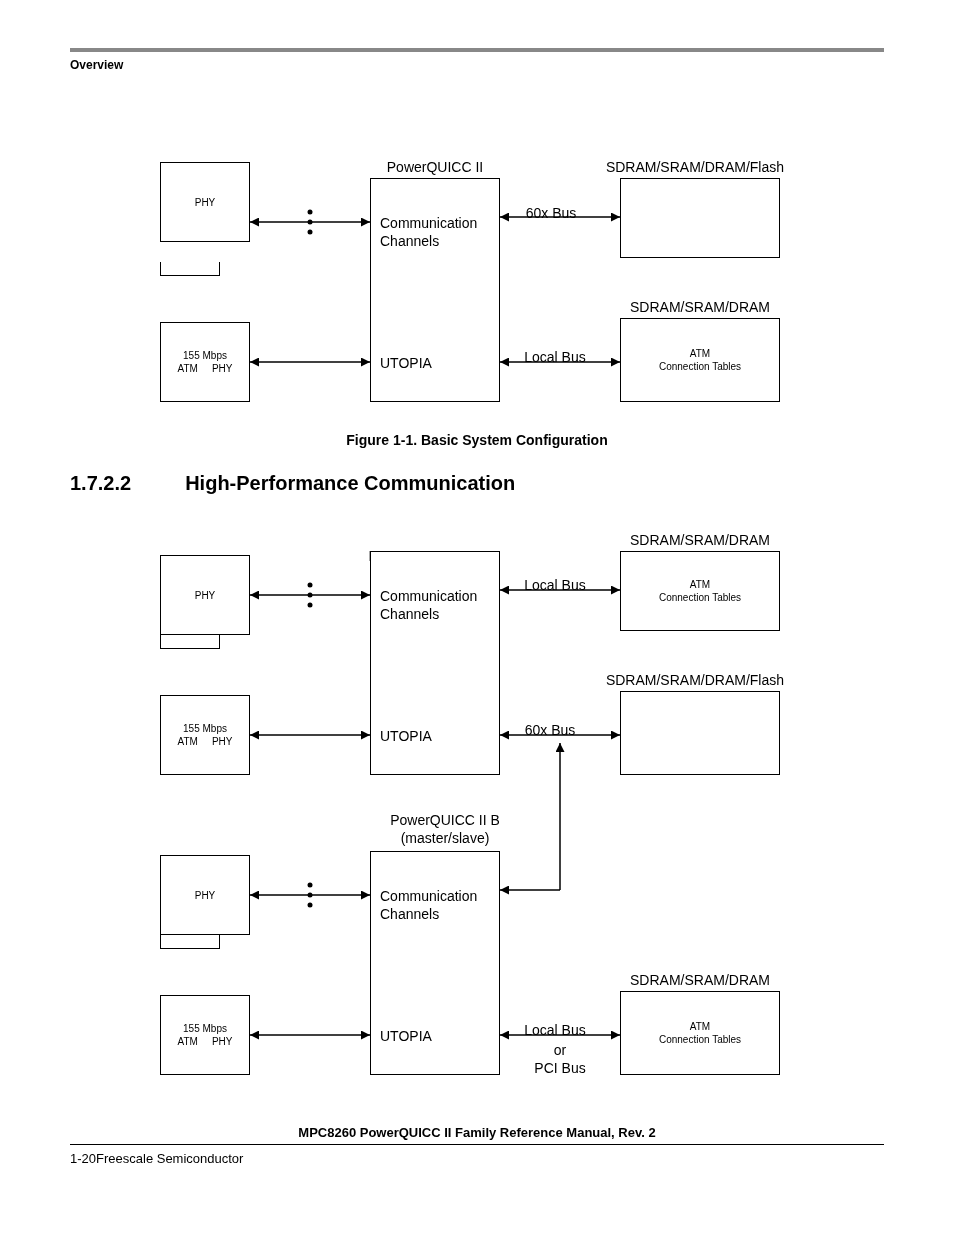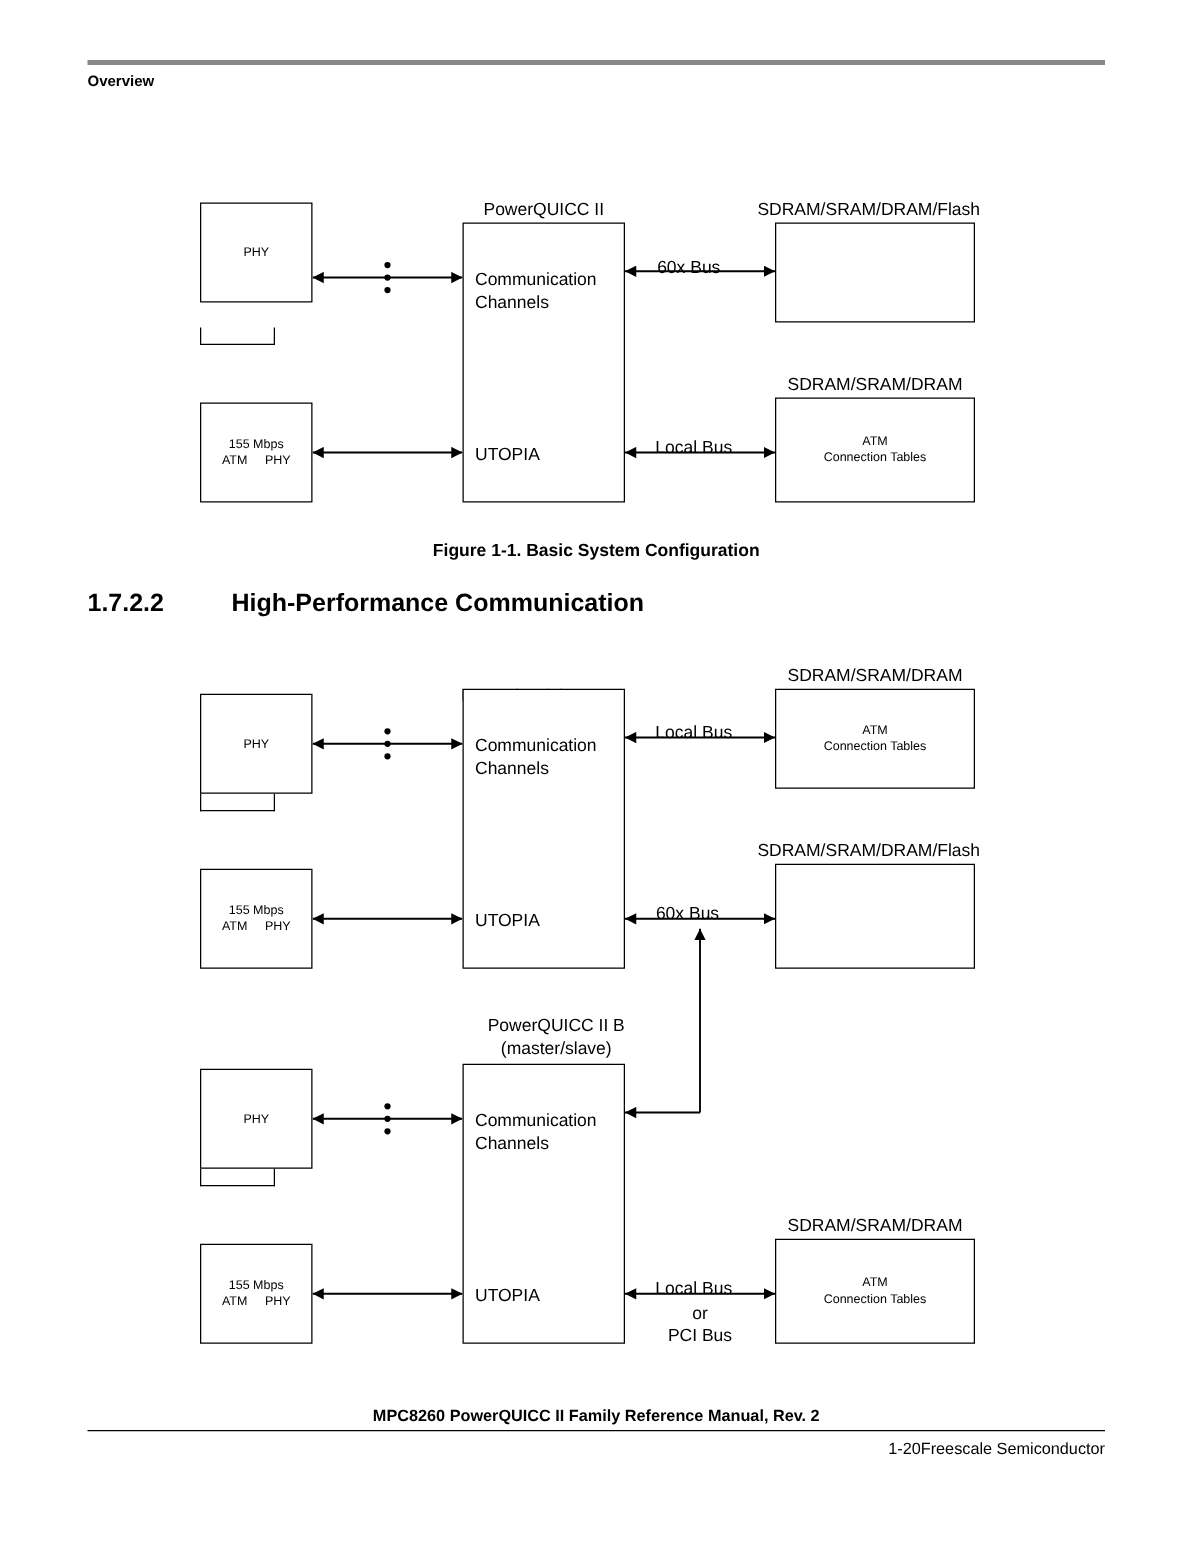--- a/index.html
+++ b/index.html
@@ -72,21 +72,21 @@
     font-weight: bold;
     margin-top: 30px;
   }
   .footer-rule {
     height: 1px;
     background: #000;
     margin: 4px 0 6px 0;
   }
   .footer-row {
     display: flex;
-    justify-content: flex-end;
+    justify-content: flex-start;
     font-size: 13px;
   }
 </style>
 </head>
 <body>
 
 <div class="page">
   <div class="top-rule"></div>
   <div class="section-tag">Overview</div>
 

